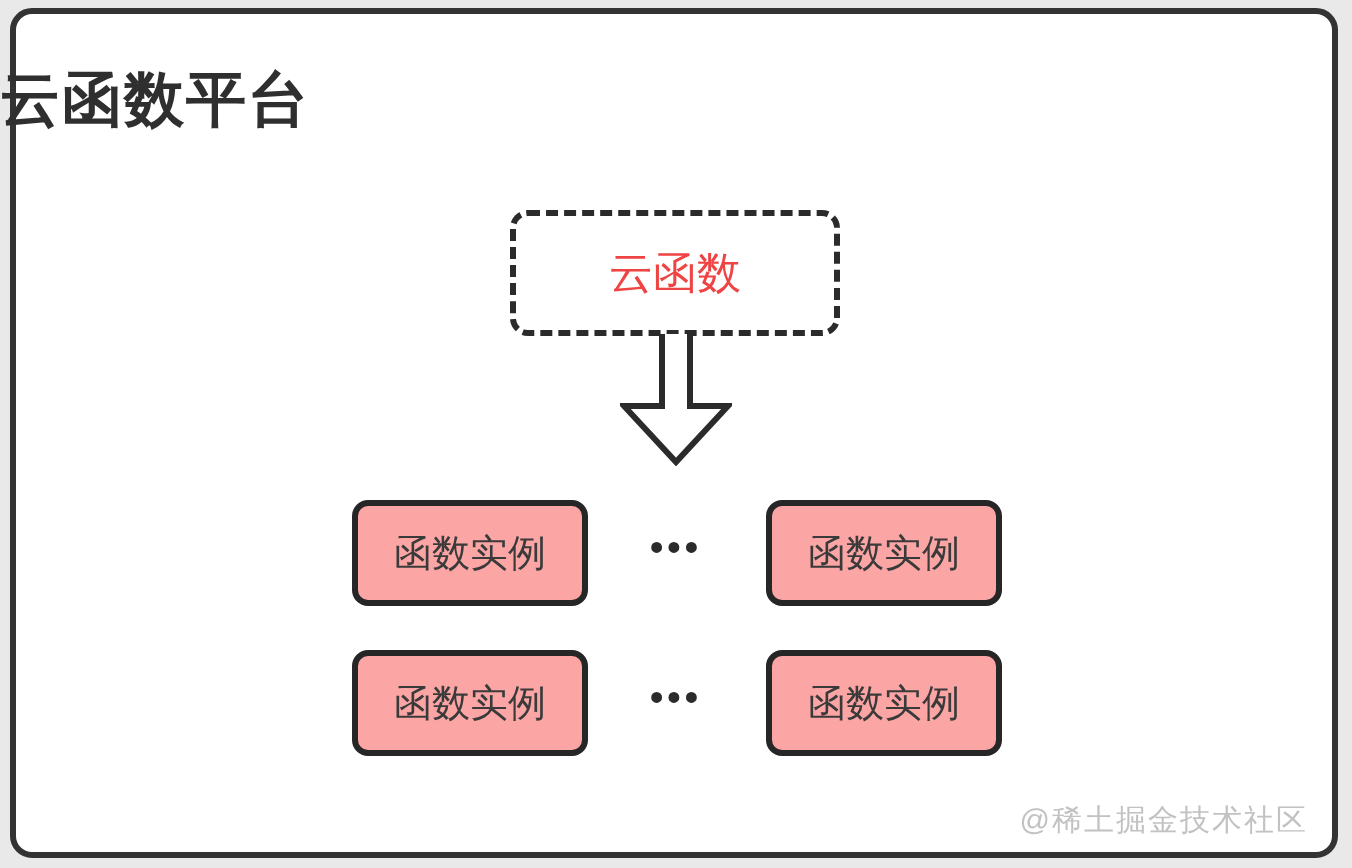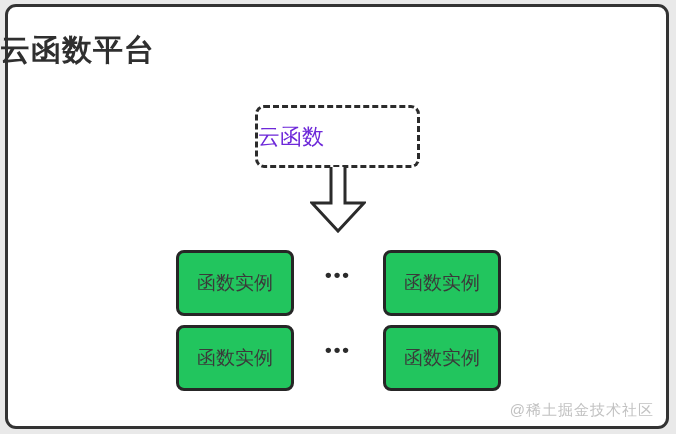--- a/index.html
+++ b/index.html
@@ -42,39 +42,40 @@
     left: 255px;
     top: 105px;
     width: 165px;
     height: 63px;
     box-sizing: border-box;
     border: 3px dashed #2b2b2b;
     border-radius: 9px;
     background: #ffffff;
     display: flex;
     align-items: center;
+    justify-content: center;
     font-size: 22px;
-    color: #6d28d9;
+    color: #ef4444;
   }
   .arrow-svg {
     position: absolute;
     left: 310px;
     top: 167px;
     width: 56px;
     height: 66px;
     overflow: hidden;
   }
   .node {
     position: absolute;
     width: 118px;
-    height: 66px;
+    height: 53px;
     box-sizing: border-box;
     border: 3px solid #262626;
     border-radius: 8px;
-    background: #22c55e;
+    background: #fca5a5;
     display: flex;
     align-items: center;
     justify-content: center;
     font-size: 19px;
     color: #3a3a3a;
   }
   .node.col-left  { left: 176px; }
   .node.col-right { left: 383px; }
   .node.row-0 { top: 250px; }
   .node.row-1 { top: 325px; }

